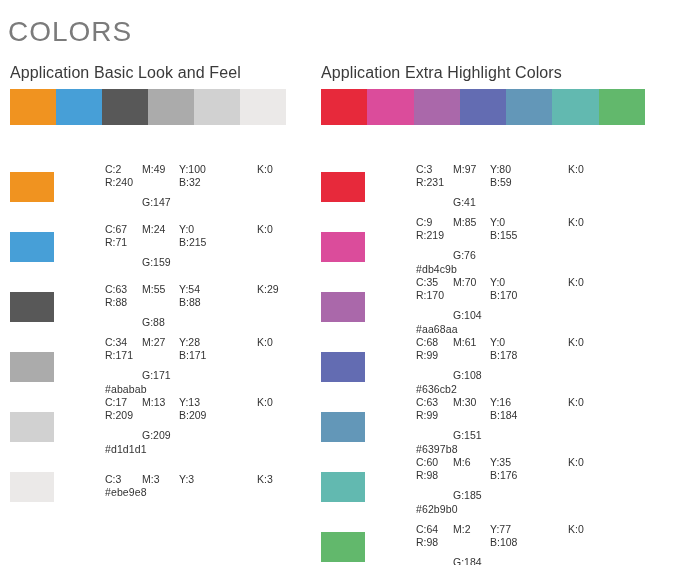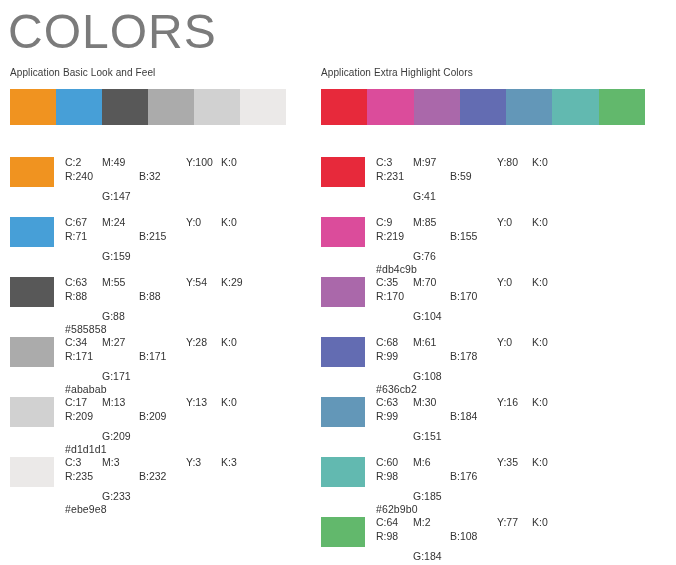--- a/index.html
+++ b/index.html
@@ -13,37 +13,37 @@
     height: 565px;
     position: relative;
     font-family: "Liberation Sans", sans-serif;
     overflow: hidden;
   }
 
   #page-title {
     position: absolute;
     left: 8px;
     top: 8px;
-    font-size: 48px;
+    font-size: 28px;
     font-weight: 300;
     letter-spacing: 1px;
     color: #7b7b7b;
     line-height: 48px;
     white-space: nowrap;
   }
 
   .column {
     position: absolute;
     top: 66px;
   }
   #column-basic  { left: 10px;  width: 280px; }
   #column-extra  { left: 321px; width: 330px; }
 
   .section-subtitle {
-    font-size: 10px;
+    font-size: 16px;
     color: #3a3a3a;
     line-height: 14px;
     letter-spacing: 0.1px;
     white-space: nowrap;
     margin: 0 0 9px 0;
   }
 
   .palette-bar {
     display: flex;
     height: 36px;
@@ -59,22 +59,23 @@
     margin: 0;
     padding: 0;
     list-style: none;
     position: absolute;
     top: 90px;
     left: 0;
   }
 
   .color-row {
     display: flex;
-    align-items: flex-start;
+    align-items: center;
     height: 60px;
+    gap: 40px;
   }
 
   .row-swatch {
     width: 44px;
     height: 30px;
     flex: 0 0 44px;
     margin-top: 1px;
   }
 
   .row-specs {
@@ -83,22 +84,22 @@
     color: #333333;
     line-height: 13.5px;
     padding-top: 0px;
   }
 
   .spec-line { display: flex; white-space: nowrap; }
 
   .spec-cell { display: inline-block; }
   .cell-c { width: 37px; }
   .cell-m { width: 37px; }
-  .cell-y { width: 35px; margin-left: 47px; }
-  .cell-k { width: 30px; }
+  .cell-y { width: 35px; }
+  .cell-k { width: 30px; margin-left: 43px; }
 
   .cell-r { width: 37px; }
   .cell-g { width: 37px; margin-top: 20px; }
   .cell-b { width: 35px; }
 
   .spec-hex { letter-spacing: 0.1px; }
 </style>
 </head>
 <body>
 
@@ -154,21 +155,20 @@
             <span class="spec-cell cell-c">C:63</span>
             <span class="spec-cell cell-m">M:55</span>
             <span class="spec-cell cell-y">Y:54</span>
             <span class="spec-cell cell-k">K:29</span>
           </div>
           <div class="spec-line">
             <span class="spec-cell cell-r">R:88</span>
             <span class="spec-cell cell-g">G:88</span>
             <span class="spec-cell cell-b">B:88</span>
           </div>
-          <div class="spec-line spec-hex">#585858</div>
         </div>
       </li>
       <li class="color-row">
         <div class="row-swatch" style="background: rgb(171, 171, 171);"></div>
         <div class="row-specs">
           <div class="spec-line">
             <span class="spec-cell cell-c">C:34</span>
             <span class="spec-cell cell-m">M:27</span>
             <span class="spec-cell cell-y">Y:28</span>
             <span class="spec-cell cell-k">K:0</span>
@@ -199,25 +199,20 @@
         </div>
       </li>
       <li class="color-row">
         <div class="row-swatch" style="background: rgb(235, 233, 232);"></div>
         <div class="row-specs">
           <div class="spec-line">
             <span class="spec-cell cell-c">C:3</span>
             <span class="spec-cell cell-m">M:3</span>
             <span class="spec-cell cell-y">Y:3</span>
             <span class="spec-cell cell-k">K:3</span>
-          </div>
-          <div class="spec-line">
-            <span class="spec-cell cell-r">R:235</span>
-            <span class="spec-cell cell-g">G:233</span>
-            <span class="spec-cell cell-b">B:232</span>
           </div>
           <div class="spec-line spec-hex">#ebe9e8</div>
         </div>
       </li>
     </ul>
 </div>
 
 <div class="column" id="column-extra">
   <div class="section-subtitle">Application Extra Highlight Colors</div>
   <div class="palette-bar">
@@ -270,20 +265,21 @@
             <span class="spec-cell cell-c">C:35</span>
             <span class="spec-cell cell-m">M:70</span>
             <span class="spec-cell cell-y">Y:0</span>
             <span class="spec-cell cell-k">K:0</span>
           </div>
           <div class="spec-line">
             <span class="spec-cell cell-r">R:170</span>
             <span class="spec-cell cell-g">G:104</span>
             <span class="spec-cell cell-b">B:170</span>
           </div>
+          <div class="spec-line spec-hex">#aa68aa</div>
         </div>
       </li>
       <li class="color-row">
         <div class="row-swatch" style="background: rgb(99, 108, 178);"></div>
         <div class="row-specs">
           <div class="spec-line">
             <span class="spec-cell cell-c">C:68</span>
             <span class="spec-cell cell-m">M:61</span>
             <span class="spec-cell cell-y">Y:0</span>
             <span class="spec-cell cell-k">K:0</span>
@@ -303,20 +299,21 @@
             <span class="spec-cell cell-c">C:63</span>
             <span class="spec-cell cell-m">M:30</span>
             <span class="spec-cell cell-y">Y:16</span>
             <span class="spec-cell cell-k">K:0</span>
           </div>
           <div class="spec-line">
             <span class="spec-cell cell-r">R:99</span>
             <span class="spec-cell cell-g">G:151</span>
             <span class="spec-cell cell-b">B:184</span>
           </div>
+          <div class="spec-line spec-hex">#6397b8</div>
         </div>
       </li>
       <li class="color-row">
         <div class="row-swatch" style="background: rgb(98, 185, 176);"></div>
         <div class="row-specs">
           <div class="spec-line">
             <span class="spec-cell cell-c">C:60</span>
             <span class="spec-cell cell-m">M:6</span>
             <span class="spec-cell cell-y">Y:35</span>
             <span class="spec-cell cell-k">K:0</span>

